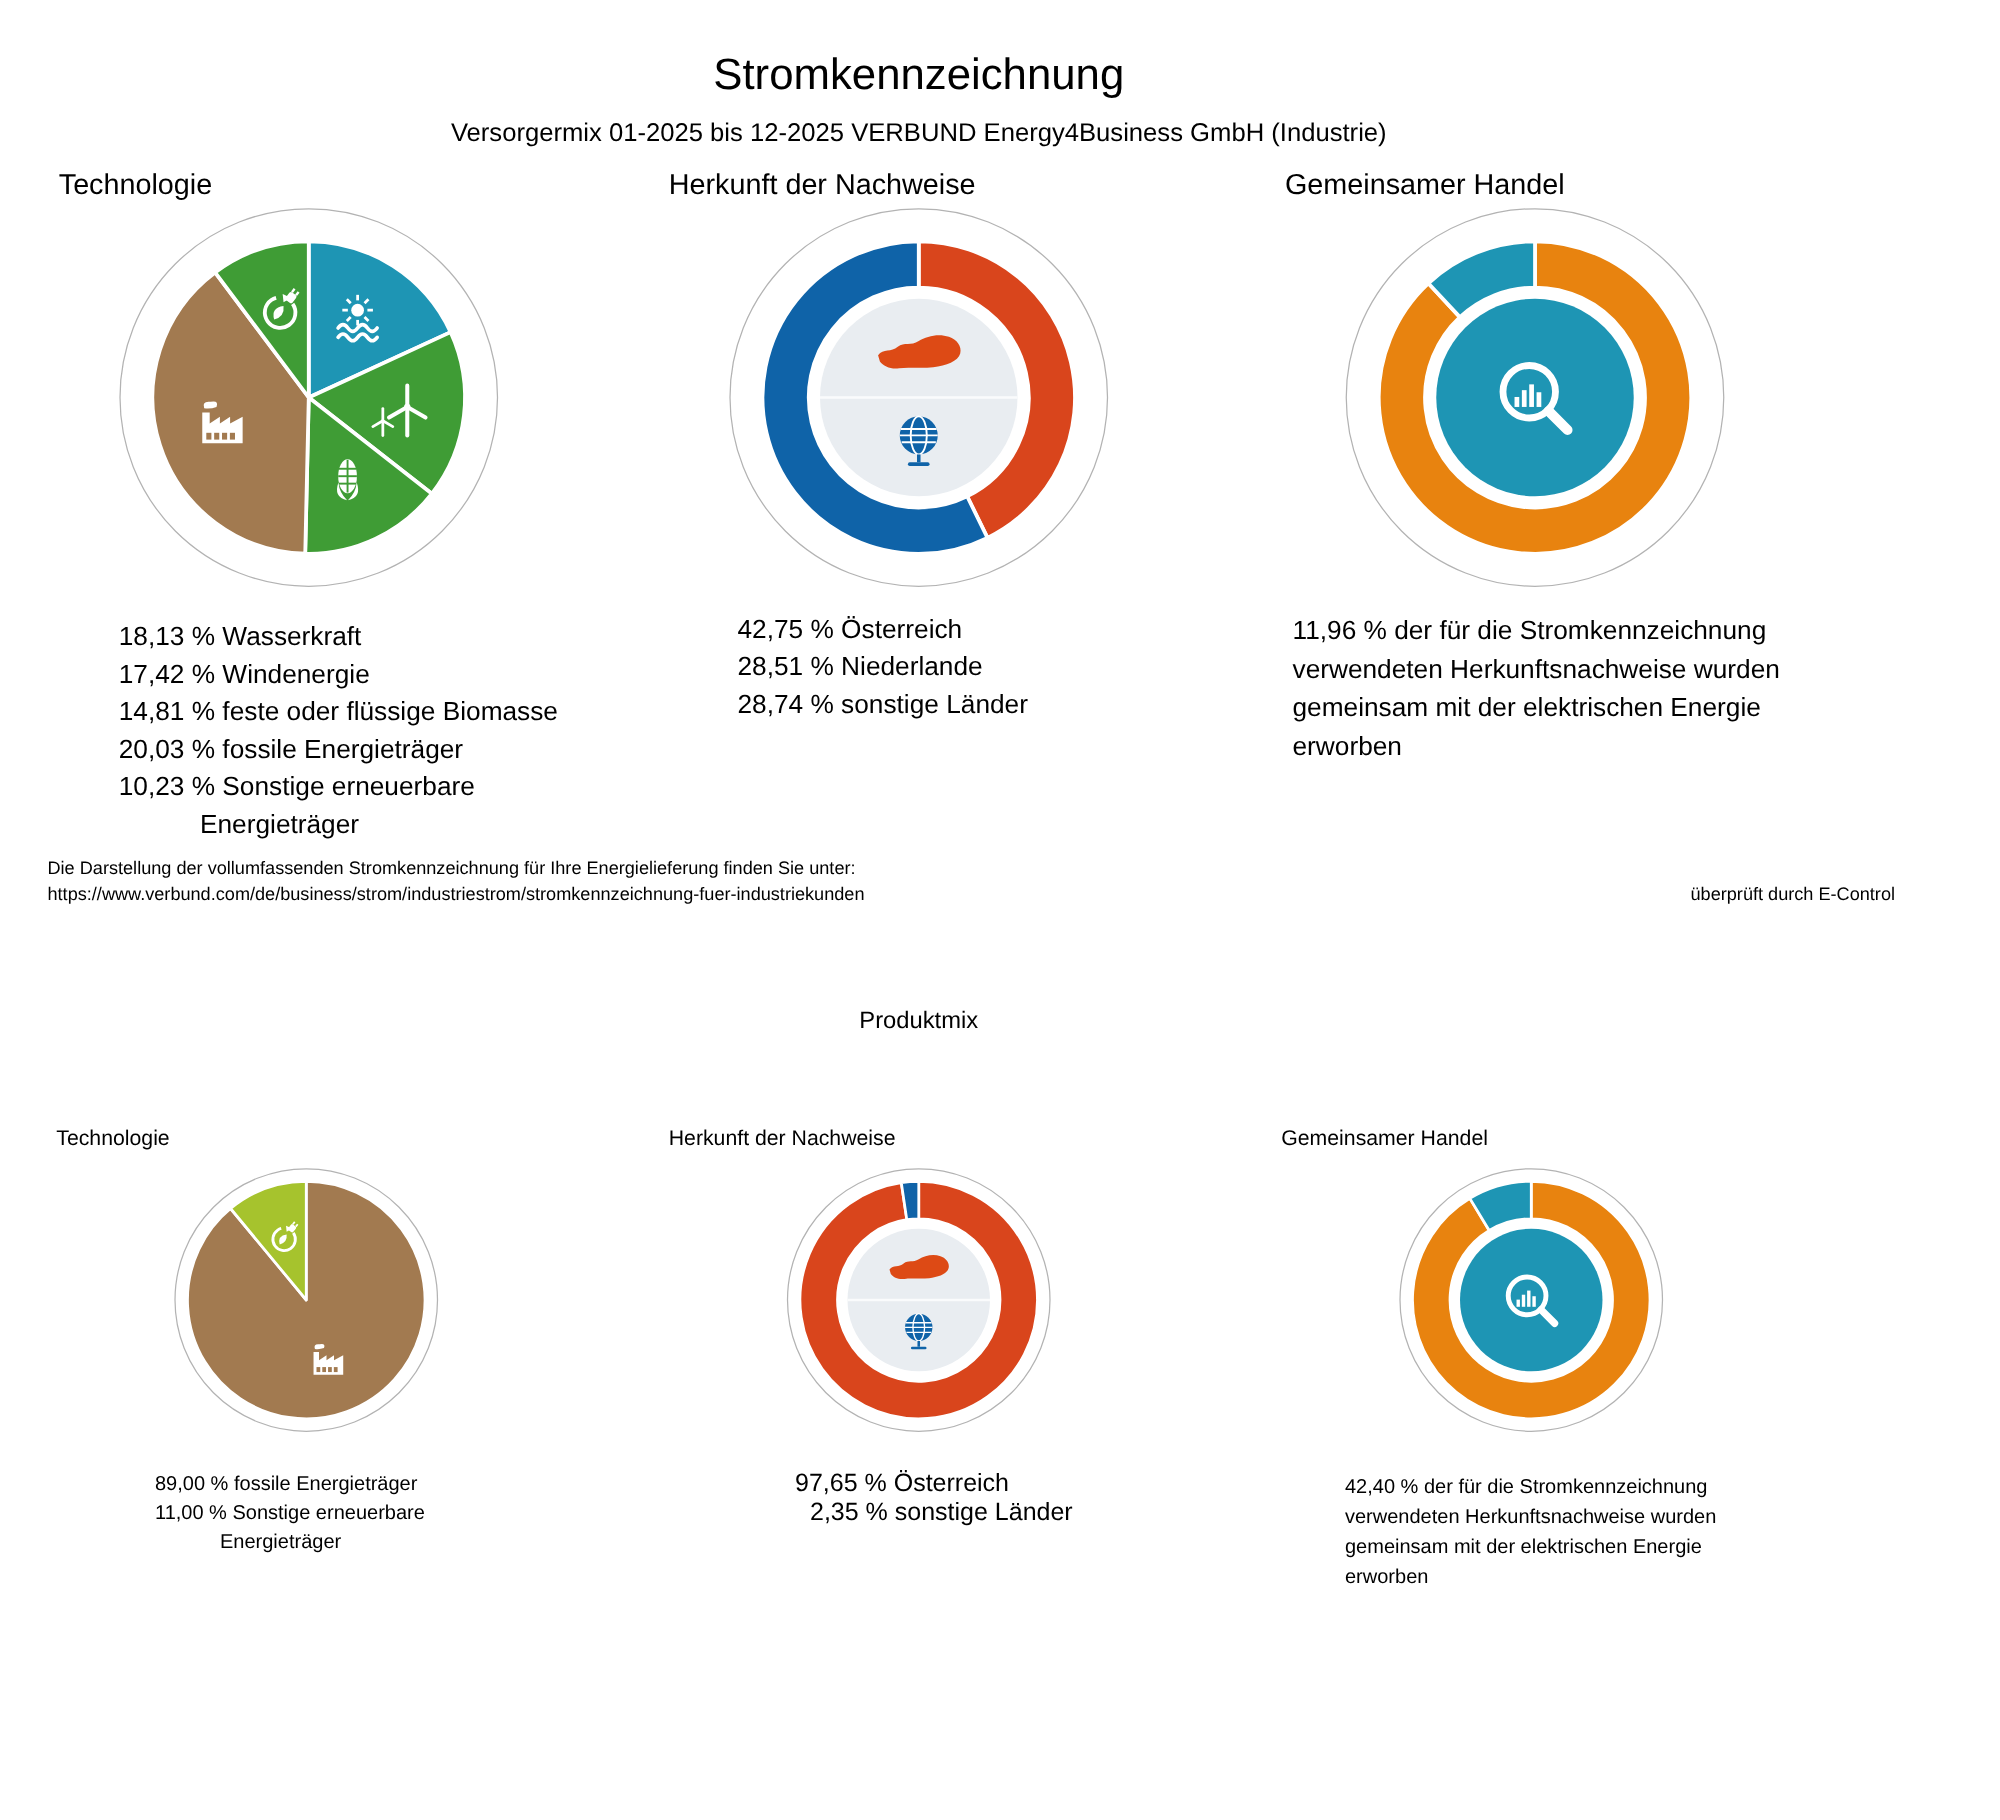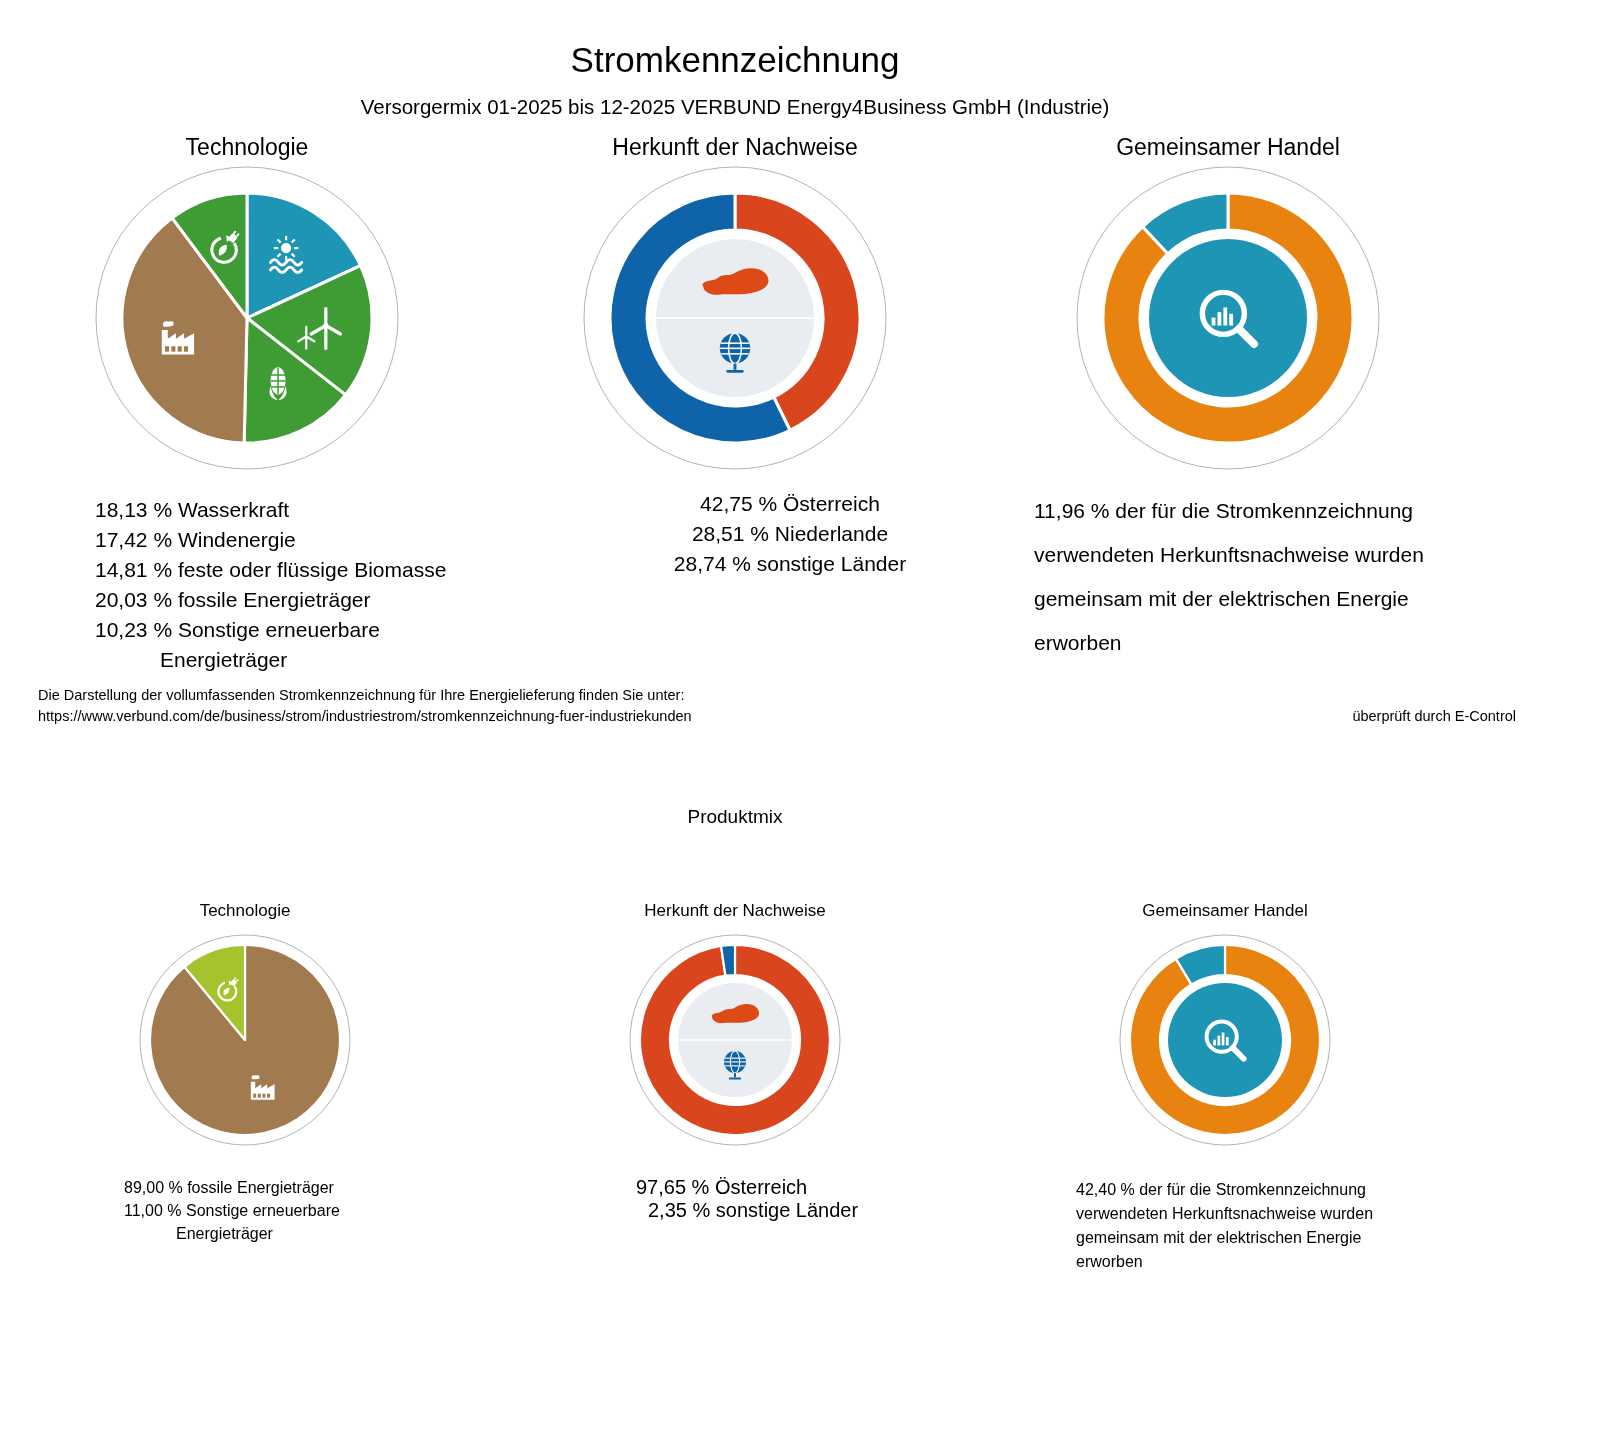--- a/index.html
+++ b/index.html
@@ -4,36 +4,36 @@
 <style>
   html,body{margin:0;padding:0;background:#fff;}
   .sheet{position:relative;width:1600px;height:1456px;background:#ffffff;
          font-family:"Liberation Sans",sans-serif;color:#000;overflow:hidden;border-radius:29px;}
   .abs{position:absolute;}
   .centered{left:0;width:1470px;text-align:center;}
   .page-title{top:40px;font-size:35px;font-weight:400;}
   .subtitle{top:95px;font-size:20.5px;}
   .pm-title{top:806px;font-size:19px;}
   .pm-sub{top:847px;font-size:14.5px;}
-  .chart-title{position:absolute;width:400px;text-align:center;font-size:23px;}
+  .chart-title{position:absolute;width:400px;font-size:23px;}
   .ct1{left:47px;top:134px;} .ct2{left:535px;top:134px;} .ct3{left:1028px;top:134px;}
   .ct4{left:45px;top:901px;font-size:17px;} .ct5{left:535px;top:901px;font-size:17px;} .ct6{left:1025px;top:901px;font-size:17px;}
   .canvas{position:absolute;}
   .cv1{left:94px;top:165px;} .cv2{left:582px;top:165px;} .cv3{left:1075px;top:165px;}
   .cv4{left:138px;top:933px;} .cv5{left:628px;top:933px;} .cv6{left:1118px;top:933px;}
   .legend{position:absolute;font-size:21px;line-height:30px;}
   .lg1{left:95px;top:495px;width:404px;}
   .lg1 .legend-line{padding-left:65px;text-indent:-65px;}
-  .lg2{left:590px;top:489px;width:400px;text-align:center;}
+  .lg2{left:590px;top:489px;width:400px;}
   .lg4{left:124px;top:1176px;width:264px;font-size:16px;line-height:23px;}
   .lg4 .legend-line{padding-left:52px;text-indent:-52px;}
   .lg5{left:636px;top:1176px;width:300px;font-size:20px;line-height:23px;}
   .lg5 .legend-line + .legend-line{padding-left:12px;}
   .note{position:absolute;}
-  .nt1{left:1034px;top:489px;width:446px;font-size:21px;line-height:44px;}
+  .nt1{left:1034px;top:489px;width:446px;font-size:21px;line-height:31px;}
   .nt2{left:1076px;top:1178px;width:334px;font-size:16px;line-height:24px;}
   .fline1{left:38px;top:687px;font-size:14.5px;}
   .fline2{left:38px;top:708px;font-size:14.5px;}
   .fver{top:708px;right:84px;font-size:14.5px;}
 </style>
 </head>
 <body>
 
 <div class="sheet">
 

